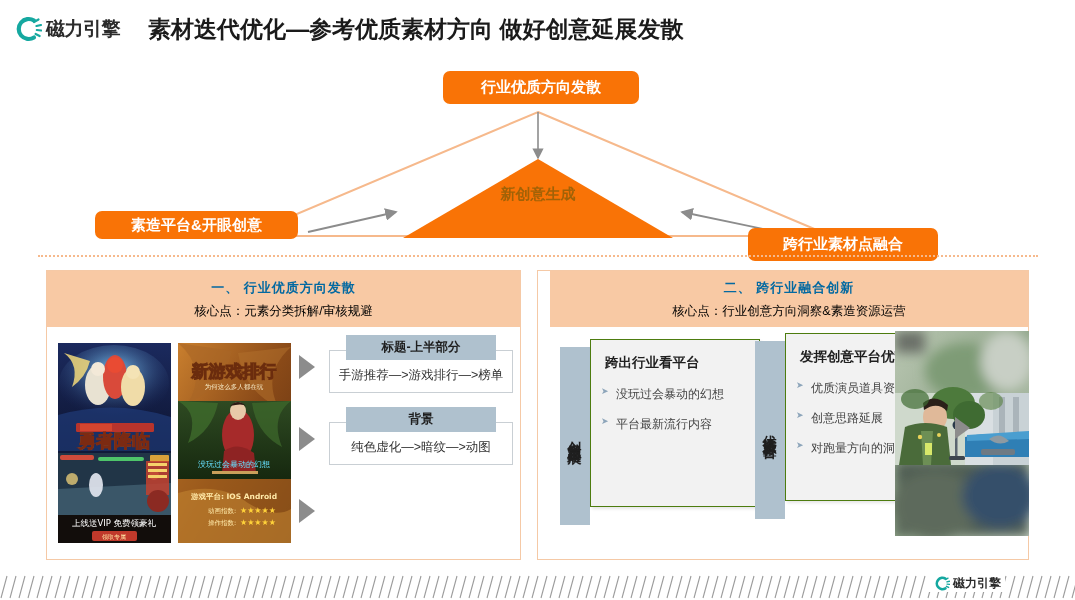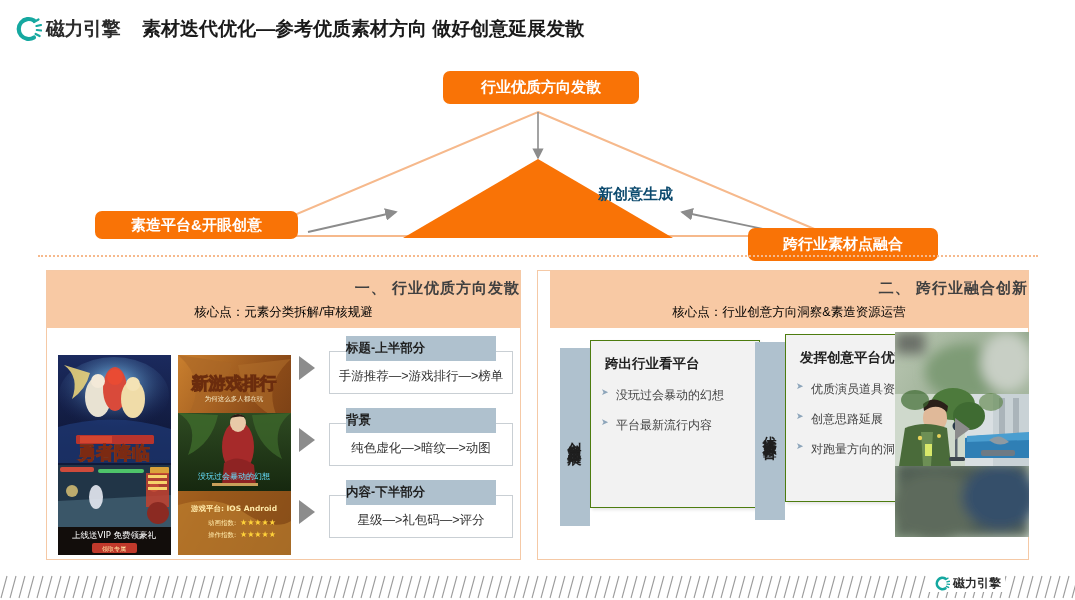--- a/index.html
+++ b/index.html
@@ -13,78 +13,78 @@
 
   
   .header { position: absolute; left: 0; top: 0; width: 1075px; height: 58px; display: flex; align-items: center; }
   .logo-wrap { display: flex; align-items: center; margin-left: 12px; }
   .logo-mark { width: 30px; height: 30px; position: relative; }
   .brand-name {
     font-size: 19px; font-weight: bold; color: #2b2b2b; margin-left: 4px;
     letter-spacing: -0.5px;
   }
   .deck-title {
-    font-size: 19px; font-weight: bold; color: #1a1a1a; margin-left: 22px;
+    font-size: 23px; font-weight: bold; color: #1a1a1a; margin-left: 28px;
     letter-spacing: 0px; white-space: nowrap; text-align: right;
   }
 
   
   .diagram { position: absolute; left: 0; top: 60px; width: 1075px; height: 192px; }
   .pill {
     position: absolute; background: #F97306; color: #ffffff;
     border-radius: 7px; font-size: 15px; font-weight: bold;
     display: flex; align-items: center; justify-content: center;
     white-space: nowrap;
   }
   .pill-top   { left: 443px; top: 11px;  width: 196px; height: 33px; }
   .pill-left  { left: 95px;  top: 151px; width: 203px; height: 28px; }
   .pill-right { left: 748px; top: 147px; width: 190px; height: 33px; margin-top: 21px; }
 
   .tri-outline { position: absolute; left: 243px; top: 50px; width: 590px; height: 128px; }
   .tri-inner   { position: absolute; left: 403px; top: 99px; width: 270px; height: 79px; }
   .tri-inner-label {
     position: absolute; left: 403px; top: 125px; width: 270px;
-    text-align: right; color: #0c4a6e; font-size: 15px; font-weight: bold;
+    text-align: center; color: #a16207; font-size: 15px; font-weight: bold;
     z-index: 3; white-space: nowrap;
   }
   .arrows { position: absolute; left: 0; top: 0; width: 1075px; height: 192px; }
 
   
   .divider {
     position: absolute; left: 38px; top: 255px; width: 1000px; height: 0;
     border-top: 2px dotted #F6B98C;
   }
 
   
   .panel {
     position: absolute; background: #ffffff;
     border: 1px solid #F5C9A6;
   }
   .panel-left  { left: 46px;  top: 270px; width: 475px; height: 290px; }
   .panel-right { left: 537px; top: 270px; width: 492px; height: 290px; padding-left: 12px; }
   .panel-head {
     background: #F8C9A4; width: 100%; padding: 8px 0 7px 0; text-align: center;
   }
-  .panel-title { font-size: 15px; font-weight: bold; color: #404040; letter-spacing: 1px; text-align: right; }
+  .panel-title { font-size: 13px; font-weight: bold; color: #0369a1; letter-spacing: 1px; }
   .panel-sub { font-size: 12.5px; color: #000000; margin-top: 6px; }
   .panel-body { position: relative; width: 100%; height: 222px; }
 
   
-  .shot { position: absolute; top: 27px; width: 128px; height: 200px; overflow: hidden; }
+  .shot { position: absolute; top: 16px; width: 128px; height: 200px; overflow: hidden; }
   .shot-1 { left: 11px; }
   .shot-2 { left: 131px; }
 
   .flow-col { position: absolute; left: 252px; top: 8px; width: 214px; height: 208px; }
   .flow-item { position: absolute; left: 30px; width: 184px; }
   .flow-item-1 { top: 0px; }
   .flow-item-2 { top: 72px; }
   .flow-item-3 { top: 144px; }
   .flow-label {
     background: #AFC1CE; color: #1f1f1f; font-size: 12.5px; font-weight: bold;
-    padding: 4px 0; width: 150px; margin: 0 auto;
+    text-align: center; padding: 4px 0; width: 150px; margin: 0 auto;
     position: relative; z-index: 2;
   }
   .flow-box {
     border: 1px solid #C9CFD4; background: #ffffff; margin-top: -10px;
     padding: 16px 4px 8px 4px; text-align: center;
     font-size: 12.5px; color: #333333; white-space: nowrap;
   }
   .tri-arrow-gray {
     position: absolute; left: 0px; width: 0; height: 0;
     border-top: 12px solid transparent; border-bottom: 12px solid transparent;
@@ -280,24 +280,20 @@
       <div class="flow-col">
 
         <div class="flow-item flow-item-1">
           <div class="flow-label">标题-上半部分</div>
           <div class="flow-box">手游推荐—&gt;游戏排行—&gt;榜单</div>
         </div>
         <div class="flow-item flow-item-2">
           <div class="flow-label">背景</div>
           <div class="flow-box">纯色虚化—&gt;暗纹—&gt;动图</div>
         </div>
-        <div class="flow-item flow-item-3">
-          <div class="flow-label">内容-下半部分</div>
-          <div class="flow-box">星级—&gt;礼包码—&gt;评分</div>
-        </div>
 
         <div class="tri-arrow-gray tri-arrow-1"></div>
         <div class="tri-arrow-gray tri-arrow-2"></div>
         <div class="tri-arrow-gray tri-arrow-3"></div>
       </div>
 
     </div>
   </div>
 
   <div class="panel panel-right">

